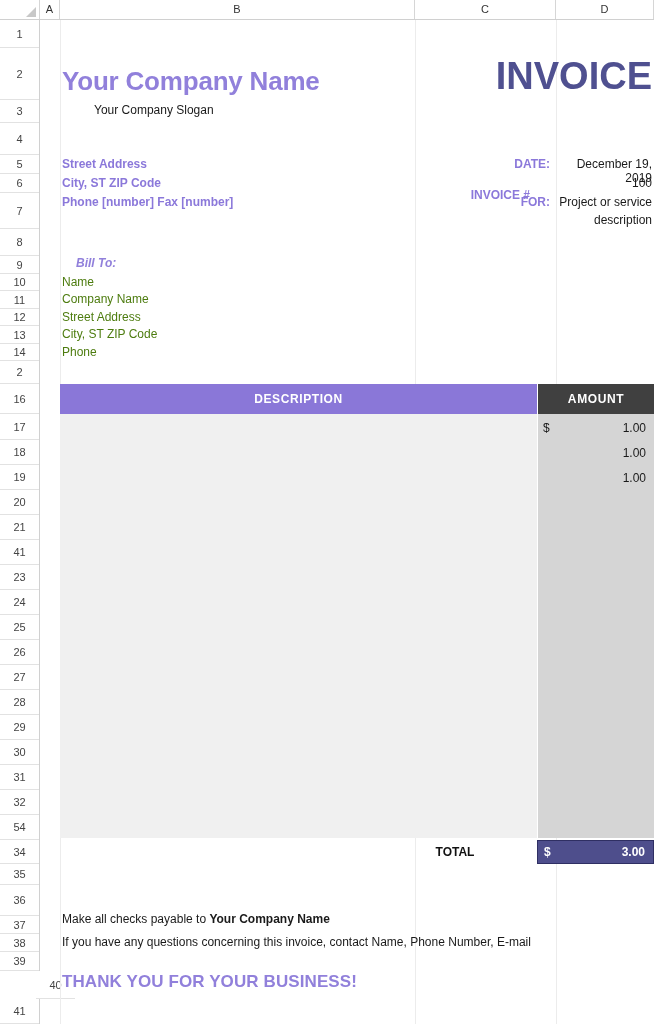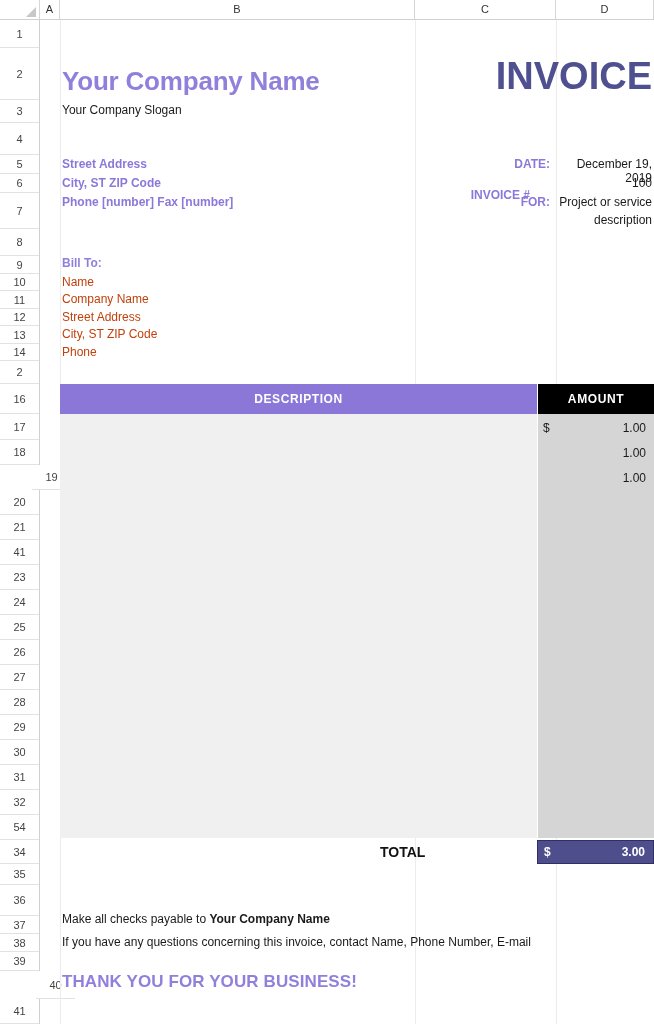--- a/index.html
+++ b/index.html
@@ -48,53 +48,53 @@
 
   
   .grid{position:absolute;left:40px;top:20px;width:614px;height:1004px;overflow:hidden;}
   .vline{position:absolute;top:0;width:1px;height:1004px;background:#ececec;}
 
   .txt{position:absolute;white-space:nowrap;}
 
   .company-name{
     font-size:26px;font-weight:bold;color:#9180db;letter-spacing:-0.2px;
   }
-  .slogan{font-size:12px;color:#1a1a1a;}
+  .slogan{font-size:12px;color:#1a1a1a;padding-left:32px;}
   .invoice-title{
     font-size:38px;font-weight:bold;color:#4f5090;letter-spacing:0px;
     text-align:right;
   }
   .addr{font-size:12px;font-weight:bold;color:#8b78da;}
   .billto-head{font-size:12px;font-weight:bold;color:#9180db;}
-  .billto{font-size:12px;color:#c2410c;}
+  .billto{font-size:12px;color:#4d7c0f;}
   .meta-label{font-size:12px;font-weight:bold;color:#8b78da;text-align:right;}
   .meta-val{font-size:12px;color:#1a1a1a;text-align:right;}
 
   
   .desc-head{
     position:absolute;background:#8a77d8;
     color:#ffffff;font-size:12px;font-weight:bold;letter-spacing:0.6px;
     display:flex;align-items:center;justify-content:center;
     box-sizing:border-box;
   }
   .amt-head{
-    position:absolute;background:#000000;
+    position:absolute;background:#404040;
     color:#ffffff;font-size:12px;font-weight:bold;letter-spacing:0.6px;
     display:flex;align-items:center;justify-content:center;
     box-sizing:border-box;border-left:1px solid #ffffff;
   }
   .desc-body{position:absolute;background:#f0f0f0;}
   .amt-body{position:absolute;background:#d5d5d5;border-left:1px solid #ffffff;box-sizing:border-box;}
 
   .amt-row{position:absolute;height:24px;line-height:24px;font-size:12px;color:#1a1a1a;}
   .amt-cur{position:absolute;left:6px;}
   .amt-num{position:absolute;right:8px;}
 
   .total-label{
-    position:absolute;font-size:14px;font-weight:bold;color:#111;text-align:left;
+    position:absolute;font-size:12px;font-weight:bold;color:#111;text-align:center;
     line-height:24px;
   }
   .total-cell{
     position:absolute;background:#4e4e8c;border:1px solid #2f2f63;box-sizing:border-box;
     color:#ffffff;font-size:12px;font-weight:bold;line-height:22px;
   }
   .total-cell .c{position:absolute;left:6px;}
   .total-cell .n{position:absolute;right:8px;}
 
   .foot{font-size:12px;color:#1a1a1a;}
@@ -126,21 +126,21 @@
       <div class="rcell" style="top: 236px; height: 18px;">9</div>
       <div class="rcell" style="top: 254px; height: 17px;">10</div>
       <div class="rcell" style="top: 271px; height: 18px;">11</div>
       <div class="rcell" style="top: 289px; height: 17px;">12</div>
       <div class="rcell" style="top: 306px; height: 18px;">13</div>
       <div class="rcell" style="top: 324px; height: 17px;">14</div>
       <div class="rcell" style="top: 341px; height: 23px;">2</div>
       <div class="rcell" style="top: 364px; height: 30px;">16</div>
       <div class="rcell" style="top: 394px; height: 26px;">17</div>
       <div class="rcell" style="top: 420px; height: 25px;">18</div>
-      <div class="rcell" style="top: 445px; height: 25px; margin-left: 32px;">19</div>
+      <div class="rcell" style="top: 445px; height: 25px;">19</div>
       <div class="rcell" style="top: 470px; height: 25px;">20</div>
       <div class="rcell" style="top: 495px; height: 25px;">21</div>
       <div class="rcell" style="top: 520px; height: 25px;">41</div>
       <div class="rcell" style="top: 545px; height: 25px;">23</div>
       <div class="rcell" style="top: 570px; height: 25px;">24</div>
       <div class="rcell" style="top: 595px; height: 25px;">25</div>
       <div class="rcell" style="top: 620px; height: 25px;">26</div>
       <div class="rcell" style="top: 645px; height: 25px;">27</div>
       <div class="rcell" style="top: 670px; height: 25px;">28</div>
       <div class="rcell" style="top: 695px; height: 25px;">29</div>
@@ -175,21 +175,21 @@
     <div class="meta-label" style="position:absolute;left:375px;width:135px;top:137px;">DATE:</div>
     <div class="meta-val" style="position:absolute;left:516px;width:96px;top:137px;">December 19, 2019</div>
 
     <div class="meta-label" style="position:absolute;left:355px;width:135px;top:156px;margin-top:12px;">INVOICE #</div>
     <div class="meta-val" style="position:absolute;left:516px;width:96px;top:156px;">100</div>
 
     <div class="meta-label" style="position:absolute;left:375px;width:135px;top:175px;">FOR:</div>
     <div class="meta-val" style="position:absolute;left:516px;width:96px;top:175px;">Project or service</div>
     <div class="meta-val" style="position:absolute;left:516px;width:96px;top:193px;">description</div>
 
-    <div class="txt billto-head" style="left:22px;top:236px;">Bill To:</div>
+    <div class="txt billto-head" style="left:36px;top:236px;font-style:italic;">Bill To:</div>
     <div class="txt billto" style="left:22px;top:255px;">Name</div>
     <div class="txt billto" style="left:22px;top:272px;">Company Name</div>
     <div class="txt billto" style="left:22px;top:290px;">Street Address</div>
     <div class="txt billto" style="left:22px;top:307px;">City, ST  ZIP Code</div>
     <div class="txt billto" style="left:22px;top:325px;">Phone</div>
 
     <div class="desc-body" style="left:20px;top:394px;width:477px;height:424px;"></div>
     <div class="amt-body" style="left:497px;top:394px;width:117px;height:424px;"></div>
 
     <div class="desc-head" style="left:20px;top:364px;width:477px;height:30px;">DESCRIPTION</div>

